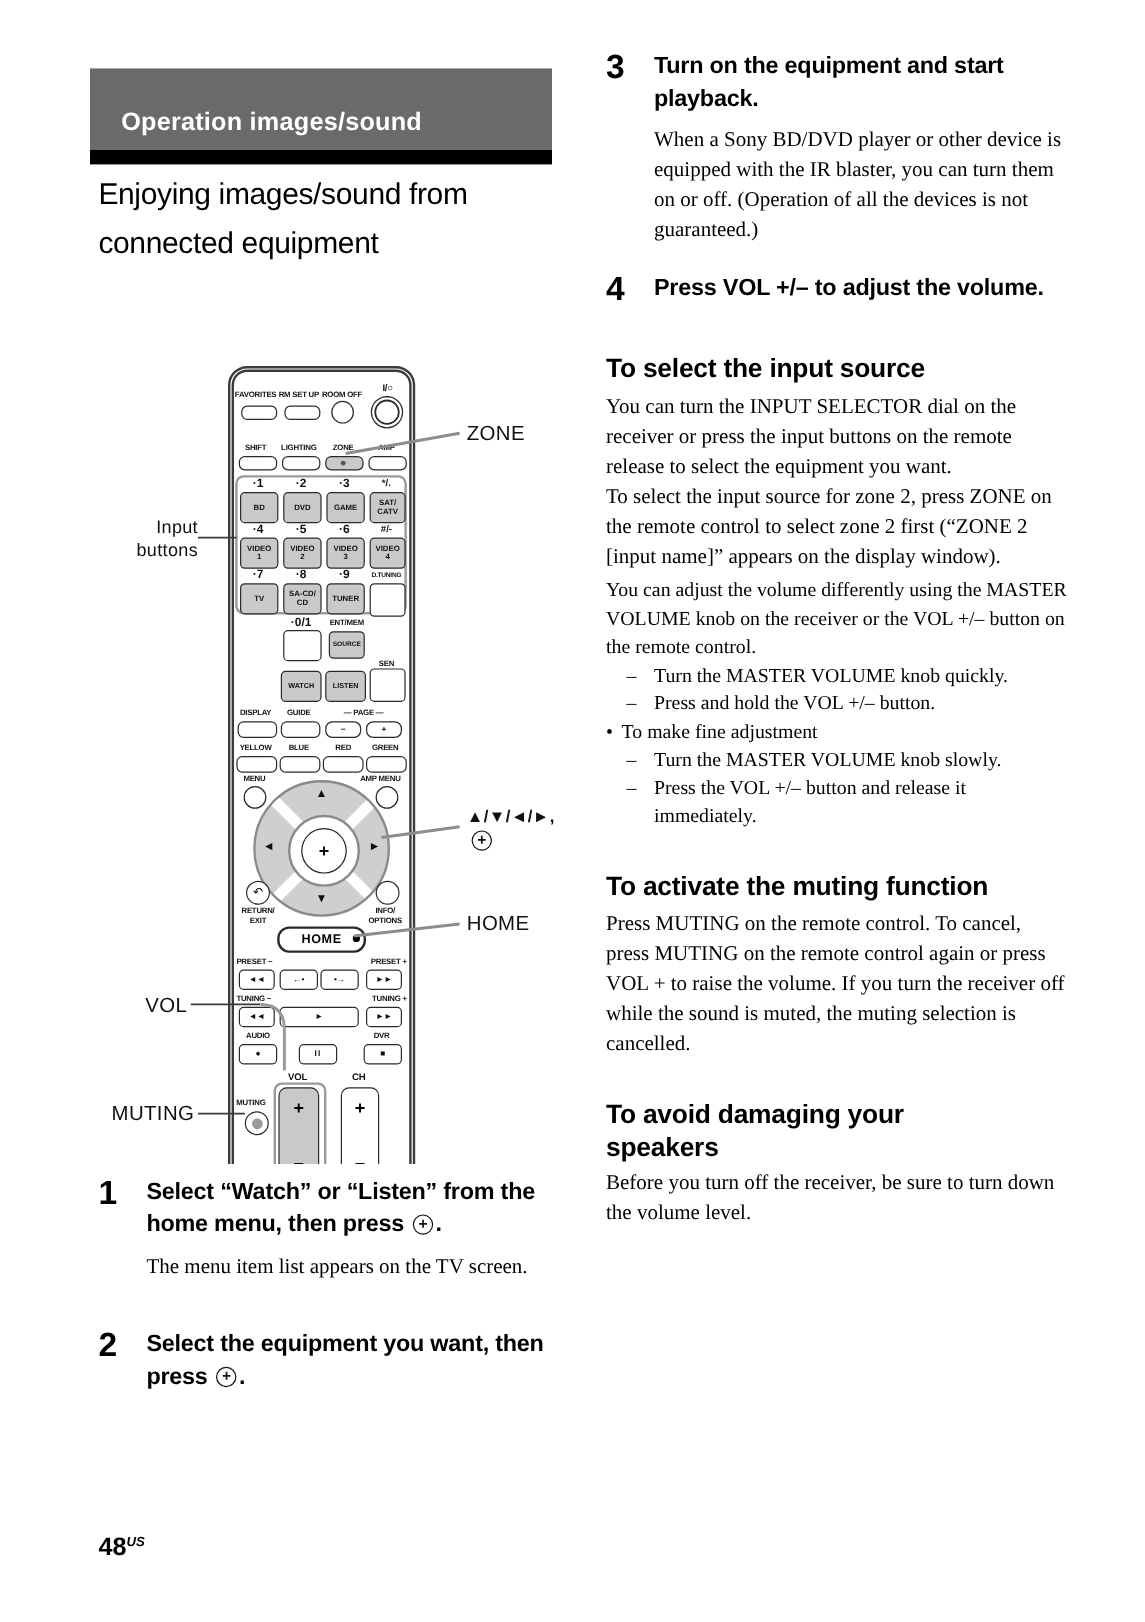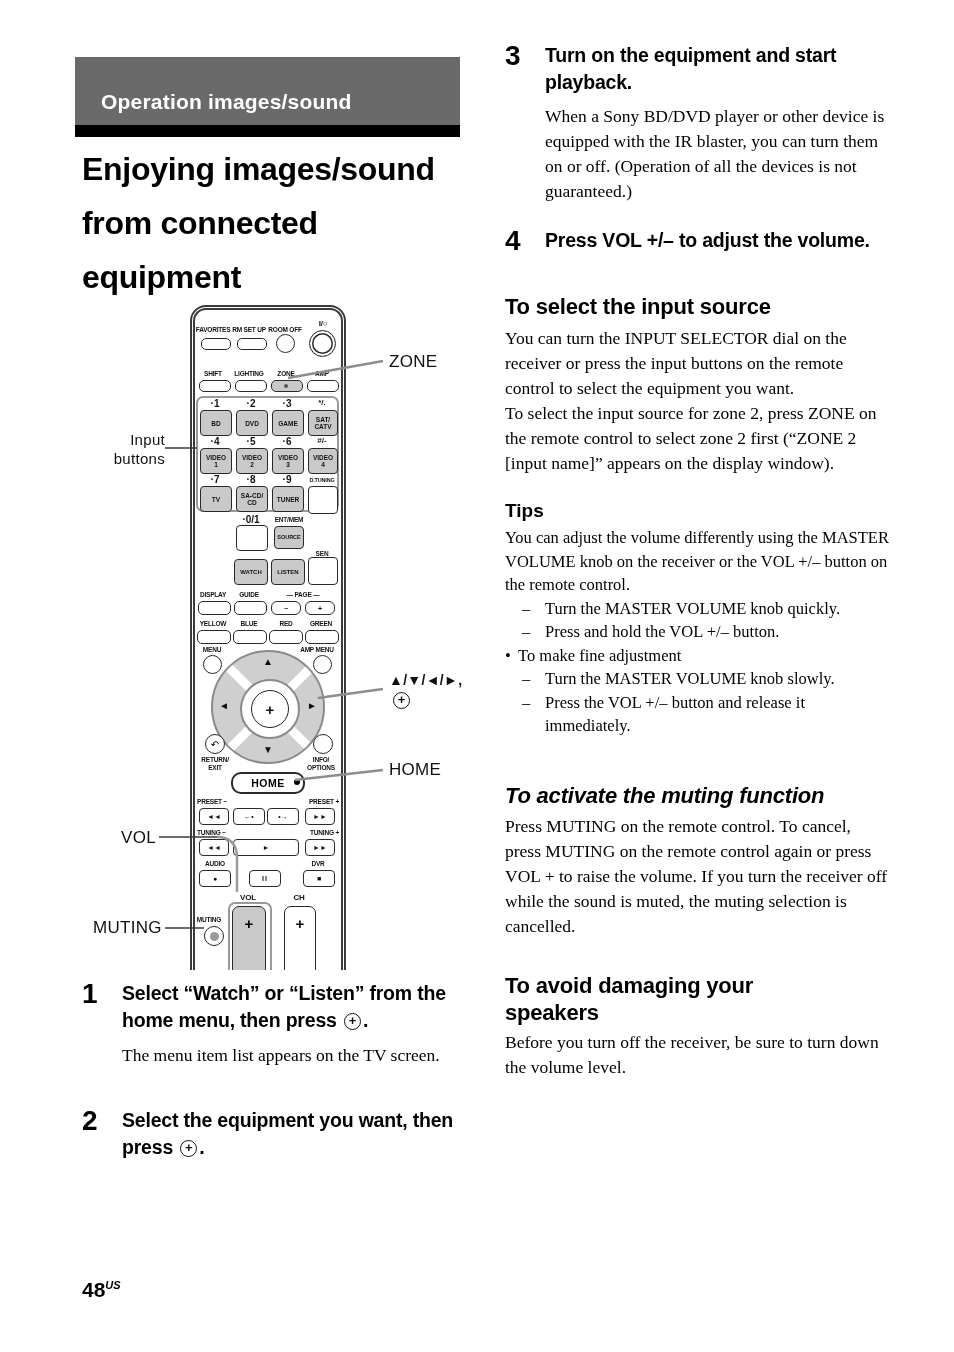--- a/index.html
+++ b/index.html
@@ -3,21 +3,21 @@
 <meta charset="utf-8">
 <style>
   html,body{margin:0;padding:0;background:#fff;}
   body{width:954px;height:1352px;position:relative;font-family:"Liberation Sans",sans-serif;color:#000;overflow:hidden;}
   .ab{position:absolute;}
 
   
   .banner{left:75px;top:57px;width:385px;height:68px;background:#6a6a6a;display:flex;align-items:flex-end;}
   .banner-text{color:#fff;font-weight:bold;font-size:21px;padding:0 0 11px 26px;letter-spacing:0.2px;}
   .banner-bar{left:75px;top:125px;width:385px;height:12px;background:#000;}
-  .page-title{left:82px;top:142px;width:390px;font-size:32px;font-weight:bold;line-height:54px;letter-spacing:-0.3px;}
+  .page-title{left:82px;top:142px;width:390px;font-size:25px;font-weight:normal;line-height:41px;letter-spacing:-0.3px;}
 
   
   .figure{left:75px;top:300px;width:400px;height:670px;overflow:hidden;}
   .remote{position:absolute;left:115px;top:5px;width:146px;height:720px;border:5px double #3b3b3b;border-radius:16px;background:#fff;}
   .tl{font-size:6.5px;font-weight:bold;text-align:center;letter-spacing:-0.2px;color:#111;line-height:8px;}
   .num-lab{font-size:10px;font-weight:bold;text-align:center;color:#111;}
   .pill{border:1.5px solid #2a2a2a;border-radius:5px;background:#fff;}
   .key{border:1.5px solid #2a2a2a;border-radius:4px;background:#c9c9c9;font-weight:bold;font-size:6.5px;line-height:7px;display:flex;align-items:center;justify-content:center;text-align:center;white-space:pre-line;color:#111;}
   .key.white{background:#fff;}
   .circ{border:1.5px solid #2a2a2a;border-radius:50%;background:#fff;display:flex;align-items:center;justify-content:center;}
@@ -260,31 +260,30 @@
       <div class="serif" style="margin-top:8px;">When a Sony BD/DVD player or other device is equipped with the IR blaster, you can turn them on or off. (Operation of all the devices is not guaranteed.)</div>
     </div>
   </div>
 
   <div class="step-row" style="margin-top:23px;">
     <div class="sn step-num">4</div>
     <div class="step-head">Press VOL +/– to adjust the volume.</div>
   </div>
 
   <div class="h2" style="margin-top:38px;">To select the input source</div>
-  <div class="serif" style="margin-top:6px;">You can turn the INPUT SELECTOR dial on the receiver or press the input buttons on the remote control to select the equipment you want.</div>
+  <div class="serif" style="margin-top:6px;">You can turn the INPUT SELECTOR dial on the receiver or press the input buttons on the remote release to select the equipment you want.</div>
   <div class="serif">To select the input source for zone 2, press ZONE on the remote control to select zone 2 first (“ZONE 2 [input name]” appears on the display window).</div>
 
-  <div class="h3" style="margin-top:24px;">Tips</div>
   <div class="tips-text" style="margin-top:4px;">You can adjust the volume differently using the MASTER VOLUME knob on the receiver or the VOL +/– button on the remote control.</div>
   <div class="tips-text dash">Turn the MASTER VOLUME knob quickly.</div>
   <div class="tips-text dash">Press and hold the VOL +/– button.</div>
   <div class="tips-text bullet">To make fine adjustment</div>
   <div class="tips-text dash">Turn the MASTER VOLUME knob slowly.</div>
   <div class="tips-text dash">Press the VOL +/– button and release it immediately.</div>
 
-  <div class="h2" style="margin-top:44px;font-style:italic;">To activate the muting function</div>
+  <div class="h2" style="margin-top:33px;">To activate the muting function</div>
   <div class="serif" style="margin-top:5px;">Press MUTING on the remote control. To cancel, press MUTING on the remote control again or press VOL + to raise the volume. If you turn the receiver off while the sound is muted, the muting selection is cancelled.</div>
 
   <div class="h2" style="margin-top:33px;width:330px;">To avoid damaging your speakers</div>
   <div class="serif" style="margin-top:4px;">Before you turn off the receiver, be sure to turn down the volume level.</div>
 </div>
 
 <div class="ab pagenum"><span>48</span><sup>US</sup></div>
 
 </body></html>

